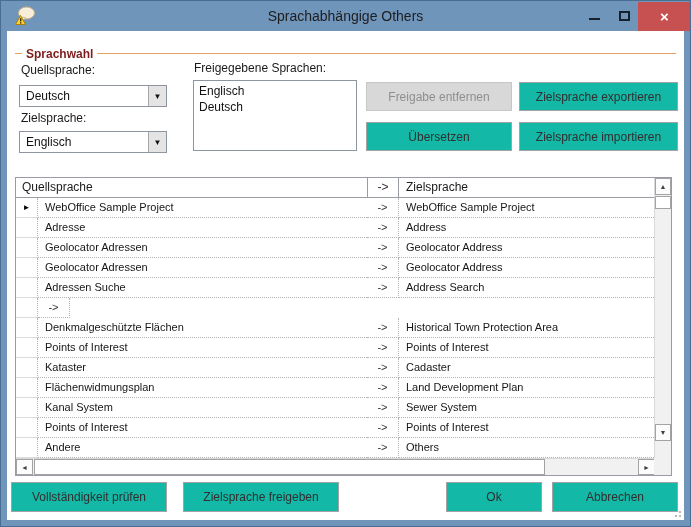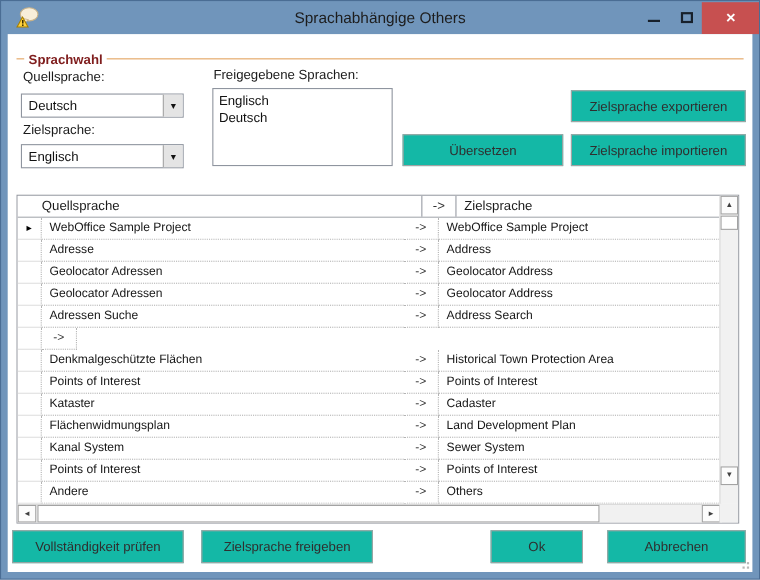--- a/index.html
+++ b/index.html
@@ -80,21 +80,21 @@
   .btn.disabled { background:#d8d8d8; border-color:#c7c7c7; color:#8e8e8e; }
 
   
   .table-frame {
     position:absolute; left:8px; top:146px; width:657px; height:299px;
     border:1px solid #989ca4; background:#fff;
   }
   .grid { position:absolute; left:0; top:0; width:638px; height:280px; overflow:hidden; }
   .gh-row { display:flex; height:20px; border-bottom:1px solid #989ca4; background:#fff; }
   .gh-cell { font-size:12px; color:#1a1a1a; line-height:19px; overflow:hidden; white-space:nowrap; }
-  .gh-source { width:351px; padding-left:6px;margin-left:16px; }
+  .gh-source { width:351px; padding-left:6px; }
   .gh-arrow  { width:32px; text-align:center; border-left:1px solid #989ca4; border-right:1px solid #989ca4; color:#333; }
   .gh-target { flex:1; padding-left:7px; }
 
   .g-row { display:flex; height:20px; background:#fff; }
   .g-cell { font-size:11px; color:#161616; line-height:19px; overflow:hidden; white-space:nowrap; }
   .g-sel {
     width:22px; border-right:1px dotted #b3b3b3; border-bottom:1px solid #dcdcdc;
     display:flex; align-items:center; justify-content:center;
     font-size:8px; color:#000;
   }
@@ -186,20 +186,21 @@
           <span>▼</span>
         </span>
     </div>
 
     <div class="form-label" style="left:187px; top:30px;">Freigegebene Sprachen:</div>
     <div class="listbox">
       <div class="item">Englisch</div>
       <div class="item">Deutsch</div>
     </div>
 
+    <div class="btn disabled" style="left:359px; top:51px; width:146px; height:29px;" aria-disabled="true">Freigabe entfernen</div>
     <div class="btn" style="left:512px; top:51px; width:159px; height:29px;">Zielsprache exportieren</div>
     <div class="btn" style="left:359px; top:91px; width:146px; height:29px;">Übersetzen</div>
     <div class="btn" style="left:512px; top:91px; width:159px; height:29px;">Zielsprache importieren</div>
 
     <div class="table-frame">
       <div class="grid">
         <div class="gh-row">
           <div class="gh-cell gh-source">Quellsprache</div>
           <div class="gh-cell gh-arrow">-&gt;</div>
           <div class="gh-cell gh-target">Zielsprache</div>
@@ -303,21 +304,21 @@
         <div class="sb-thumb thumb"></div>
         <div class="sb-btn right">
             <span>►</span>
           </div>
       </div>
       <div class="sb-corner"></div>
     </div>
 
     <div class="btn" style="left:4px; top:451px; width:156px; height:30px;">Vollständigkeit prüfen</div>
     <div class="btn" style="left:176px; top:451px; width:156px; height:30px;">Zielsprache freigeben</div>
-    <div class="btn" style="left:439px; top:451px; width:84px; height:30px;">Ok</div>
+    <div class="btn" style="left:439px; top:451px; width:96px; height:30px;">Ok</div>
     <div class="btn" style="left:545px; top:451px; width:126px; height:30px;">Abbrechen</div>
 
     <div class="resize-grip">
         <i></i>
         <i></i>
         <i></i>
       </div>
   </div>
 </div>
 

